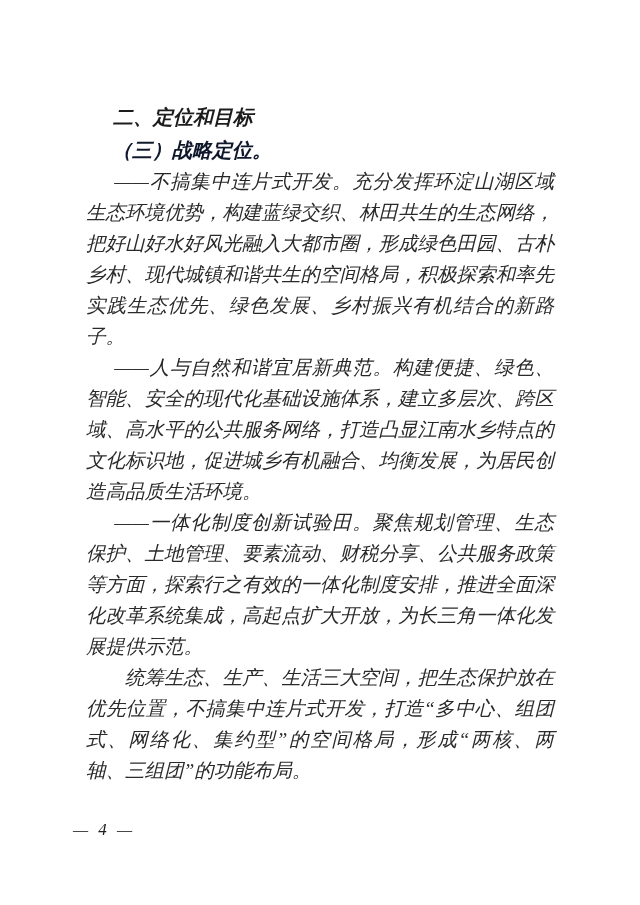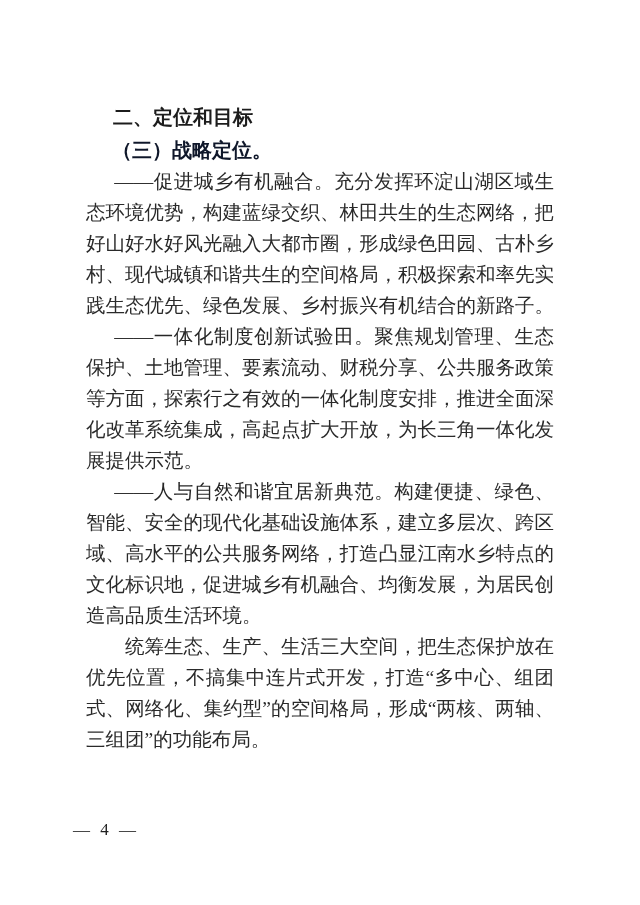--- a/index.html
+++ b/index.html
@@ -8,20 +8,21 @@
     background: #ffffff;
   }
   .page {
     position: relative;
     width: 640px;
     height: 905px;
     background: #ffffff;
     overflow: hidden;
     font-family: "Liberation Serif", "DejaVu Serif", serif;
     color: #262626;
+    font-style: italic;
   }
   .content {
     position: absolute;
     left: 86px;
     top: 102px;
     width: 468px;
   }
   .section-heading {
     margin: 0 0 2px 0;
     font-family: "Liberation Sans", "DejaVu Sans", sans-serif;
@@ -71,26 +72,26 @@
 </head>
 <body>
 
 <div class="page">
   <div class="content">
 
     <h1 class="section-heading">二、定位和目标</h1>
 
     <h2 class="sub-heading">（三）战略定位。</h2>
 
-    <p class="para"><span class="lead-in">——促进城乡有机融合。</span><span>充分发挥环淀山湖区域生态环境优势，构建蓝绿交织、林田共生的生态网络，把好山好水好风光融入大都市圈，形成绿色田园、古朴乡村、现代城镇和谐共生的空间格局，积极探索和率先实践生态优先、绿色发展、乡村振兴有机结合的新路子。</span></p>
+    <p class="para"><span class="lead-in">——不搞集中连片式开发。</span><span>充分发挥环淀山湖区域生态环境优势，构建蓝绿交织、林田共生的生态网络，把好山好水好风光融入大都市圈，形成绿色田园、古朴乡村、现代城镇和谐共生的空间格局，积极探索和率先实践生态优先、绿色发展、乡村振兴有机结合的新路子。</span></p>
 
 
+    <p class="para"><span class="lead-in">——人与自然和谐宜居新典范。</span><span>构建便捷、绿色、智能、安全的现代化基础设施体系，建立多层次、跨区域、高水平的公共服务网络，打造凸显江南水乡特点的文化标识地，促进城乡有机融合、均衡发展，为居民创造高品质生活环境。</span></p>
+
     <p class="para"><span class="lead-in">——一体化制度创新试验田。</span><span>聚焦规划管理、生态保护、土地管理、要素流动、财税分享、公共服务政策等方面，探索行之有效的一体化制度安排，推进全面深化改革系统集成，高起点扩大开放，为长三角一体化发展提供示范。</span></p>
-
-    <p class="para"><span class="lead-in">——人与自然和谐宜居新典范。</span><span>构建便捷、绿色、智能、安全的现代化基础设施体系，建立多层次、跨区域、高水平的公共服务网络，打造凸显江南水乡特点的文化标识地，促进城乡有机融合、均衡发展，为居民创造高品质生活环境。</span></p>
 
 
     <p class="para plain-indent">统筹生态、生产、生活三大空间，把生态保护放在优先位置，不搞集中连片式开发，打造“多中心、组团式、网络化、集约型”的空间格局，形成“两核、两轴、三组团”的功能布局。</p>
 
   </div>
 
   <div class="page-number">— 4 —</div>
 </div>
 
 </body></html>

